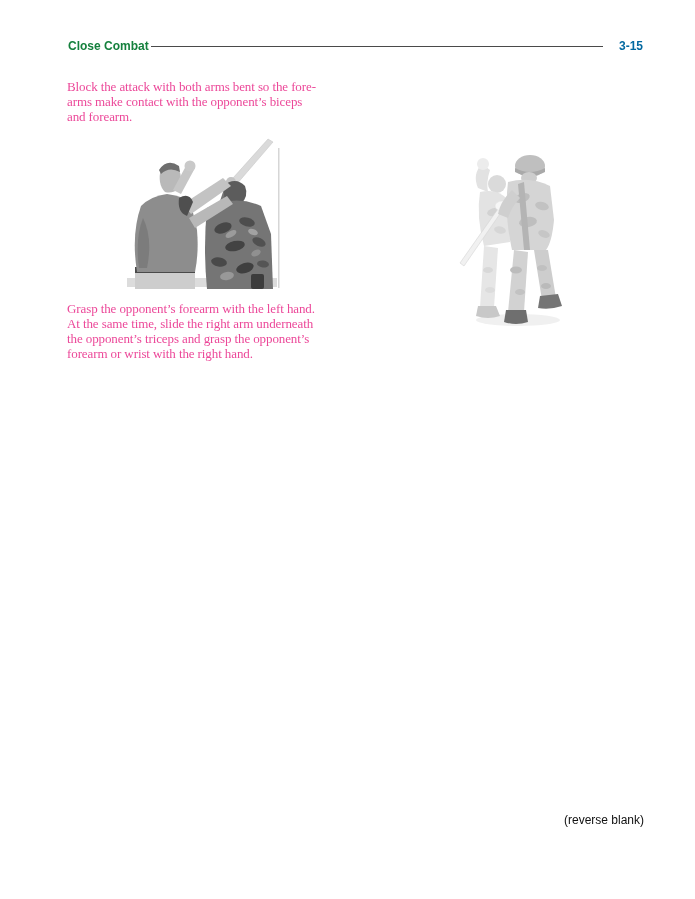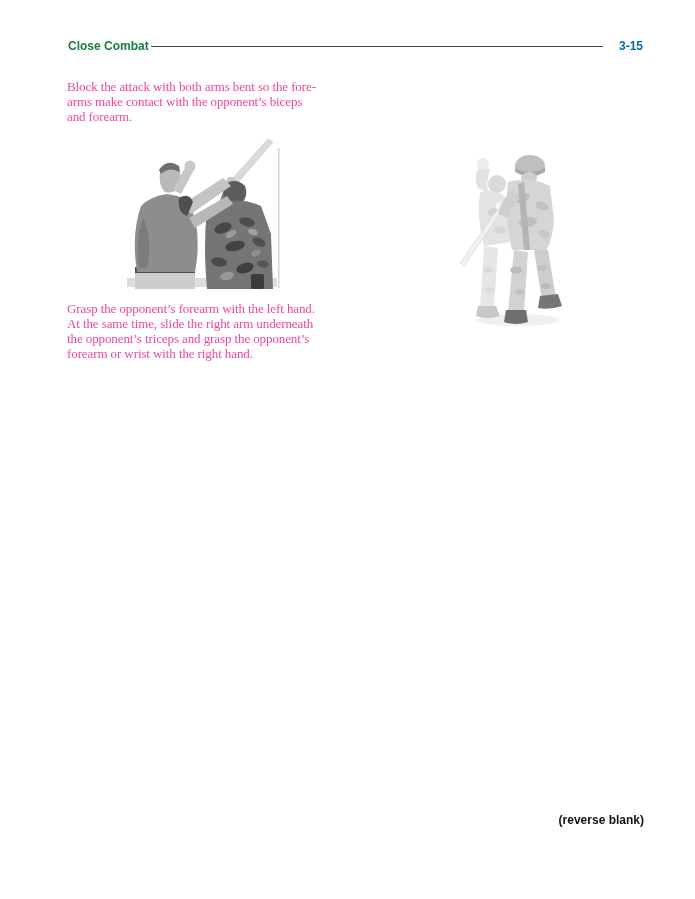--- a/index.html
+++ b/index.html
@@ -42,21 +42,21 @@
   .p-left-2  { left: 67px;  top: 293px; width: 300px; margin-top: 8px; }
   
   .figure { position: absolute; }
   .fig-left  { left: 123px; top: 138px; width: 158px; height: 151px; }
   .fig-right { left: 450px; top: 150px; width: 127px; height: 180px; }
   .figure svg { display: block; width: 100%; height: 100%; }
   
   .footer-note {
     position: absolute; right: 51px; top: 813px;
     font-family: "Liberation Sans", sans-serif;
-    font-size: 12px; font-weight: bold; color: #111;
+    font-size: 12px; font-weight: normal; color: #111;
     white-space: nowrap;
   }
 </style>
 </head>
 <body>
 
 <div class="page">
 
   <div class="hdr-title">Close Combat</div>
   <div class="hdr-rule"></div>

